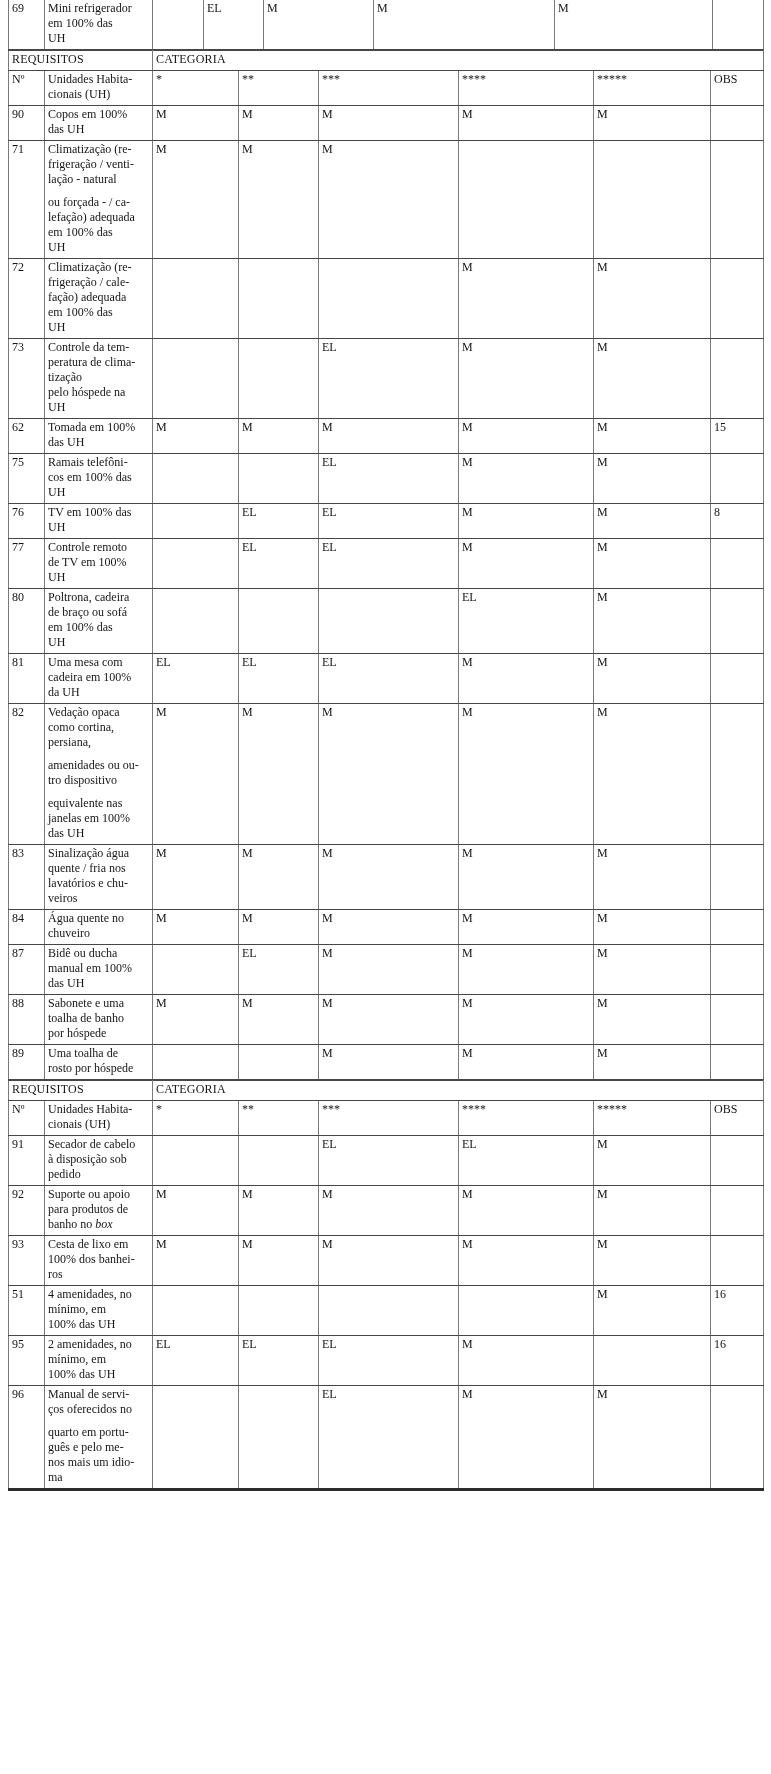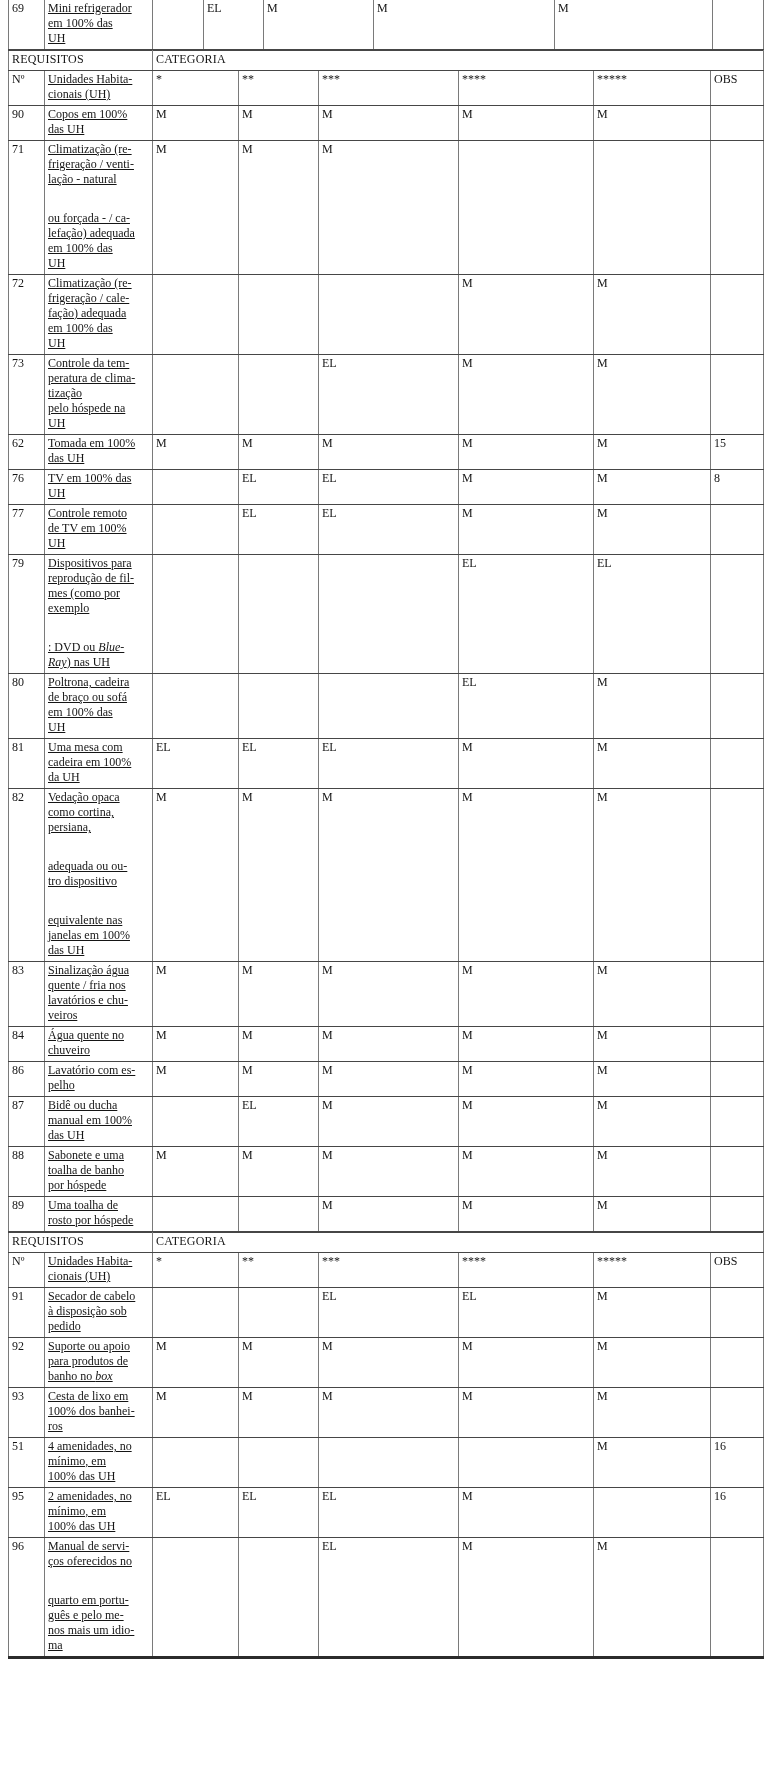--- a/index.html
+++ b/index.html
@@ -21,22 +21,22 @@
     border-right: 1px solid #7a7a7a;
     border-top: 1px solid #464646;
     border-bottom: 1px solid #464646;
     padding: 1px 2px 3px 3px;
     font-size: 12px;
     line-height: 15px;
     overflow: hidden;
   }
   
   table.grid.top td { border-top: none; }
-  .para { white-space: pre-line; margin: 0; text-align: left; text-decoration: underline; }
-  .para + .para { margin-top: 24px; }
+  .para { white-space: pre-line; margin: 0; text-align: left; }
+  .para + .para { margin-top: 8px; }
   .cell-num { padding-left: 3px; margin-top: 12px; }
   .cell-val, .cell-obs { font-size: 12.3px; }
   .req-row td {
     border-top: 2px solid #2b2b2b;
     font-size: 12.6px;
     padding-top: 1px; padding-bottom: 2px;
     letter-spacing: 0.2px;
     margin-left: 44px;
   }
   .colhead-row td { height: 30px; }
@@ -176,20 +176,34 @@
 das UH</div>
           </td>
           <td class="cell-val">M</td>
           <td class="cell-val">M</td>
           <td class="cell-val">M</td>
           <td class="cell-val">M</td>
           <td class="cell-val">M</td>
           <td class="cell-obs">15</td>
         </tr>
         <tr class="data-row">
+          <td class="cell-num">75</td>
+          <td class="cell-desc">
+            <div class="para">Ramais telefôni-
+cos em 100% das
+UH</div>
+          </td>
+          <td class="cell-val"></td>
+          <td class="cell-val"></td>
+          <td class="cell-val">EL</td>
+          <td class="cell-val">M</td>
+          <td class="cell-val">M</td>
+          <td class="cell-obs"></td>
+        </tr>
+        <tr class="data-row">
           <td class="cell-num">76</td>
           <td class="cell-desc">
             <div class="para">TV em 100% das
 UH</div>
           </td>
           <td class="cell-val"></td>
           <td class="cell-val">EL</td>
           <td class="cell-val">EL</td>
           <td class="cell-val">M</td>
           <td class="cell-val">M</td>
@@ -200,37 +214,20 @@
           <td class="cell-desc">
             <div class="para">Controle remoto
 de TV em 100%
 UH</div>
           </td>
           <td class="cell-val"></td>
           <td class="cell-val">EL</td>
           <td class="cell-val">EL</td>
           <td class="cell-val">M</td>
           <td class="cell-val">M</td>
-          <td class="cell-obs"></td>
-        </tr>
-        <tr class="data-row">
-          <td class="cell-num">79</td>
-          <td class="cell-desc">
-            <div class="para">Dispositivos para
-reprodução de fil-
-mes (como por
-exemplo</div>
-            <div class="para">: DVD ou <i>Blue-
-Ray</i>) nas UH</div>
-          </td>
-          <td class="cell-val"></td>
-          <td class="cell-val"></td>
-          <td class="cell-val"></td>
-          <td class="cell-val">EL</td>
-          <td class="cell-val">EL</td>
           <td class="cell-obs"></td>
         </tr>
         <tr class="data-row">
           <td class="cell-num">80</td>
           <td class="cell-desc">
             <div class="para">Poltrona, cadeira
 de braço ou sofá
 em 100% das
 UH</div>
           </td>
@@ -254,21 +251,21 @@
           <td class="cell-val">M</td>
           <td class="cell-val">M</td>
           <td class="cell-obs"></td>
         </tr>
         <tr class="data-row">
           <td class="cell-num">82</td>
           <td class="cell-desc">
             <div class="para">Vedação opaca
 como cortina,
 persiana,</div>
-            <div class="para">adequada ou ou-
+            <div class="para">amenidades ou ou-
 tro dispositivo</div>
             <div class="para">equivalente nas
 janelas em 100%
 das UH</div>
           </td>
           <td class="cell-val">M</td>
           <td class="cell-val">M</td>
           <td class="cell-val">M</td>
           <td class="cell-val">M</td>
           <td class="cell-val">M</td>
@@ -287,33 +284,20 @@
           <td class="cell-val">M</td>
           <td class="cell-val">M</td>
           <td class="cell-val">M</td>
           <td class="cell-obs"></td>
         </tr>
         <tr class="data-row">
           <td class="cell-num">84</td>
           <td class="cell-desc">
             <div class="para">Água quente no
 chuveiro</div>
-          </td>
-          <td class="cell-val">M</td>
-          <td class="cell-val">M</td>
-          <td class="cell-val">M</td>
-          <td class="cell-val">M</td>
-          <td class="cell-val">M</td>
-          <td class="cell-obs"></td>
-        </tr>
-        <tr class="data-row">
-          <td class="cell-num">86</td>
-          <td class="cell-desc">
-            <div class="para">Lavatório com es-
-pelho</div>
           </td>
           <td class="cell-val">M</td>
           <td class="cell-val">M</td>
           <td class="cell-val">M</td>
           <td class="cell-val">M</td>
           <td class="cell-val">M</td>
           <td class="cell-obs"></td>
         </tr>
         <tr class="data-row">
           <td class="cell-num">87</td>

